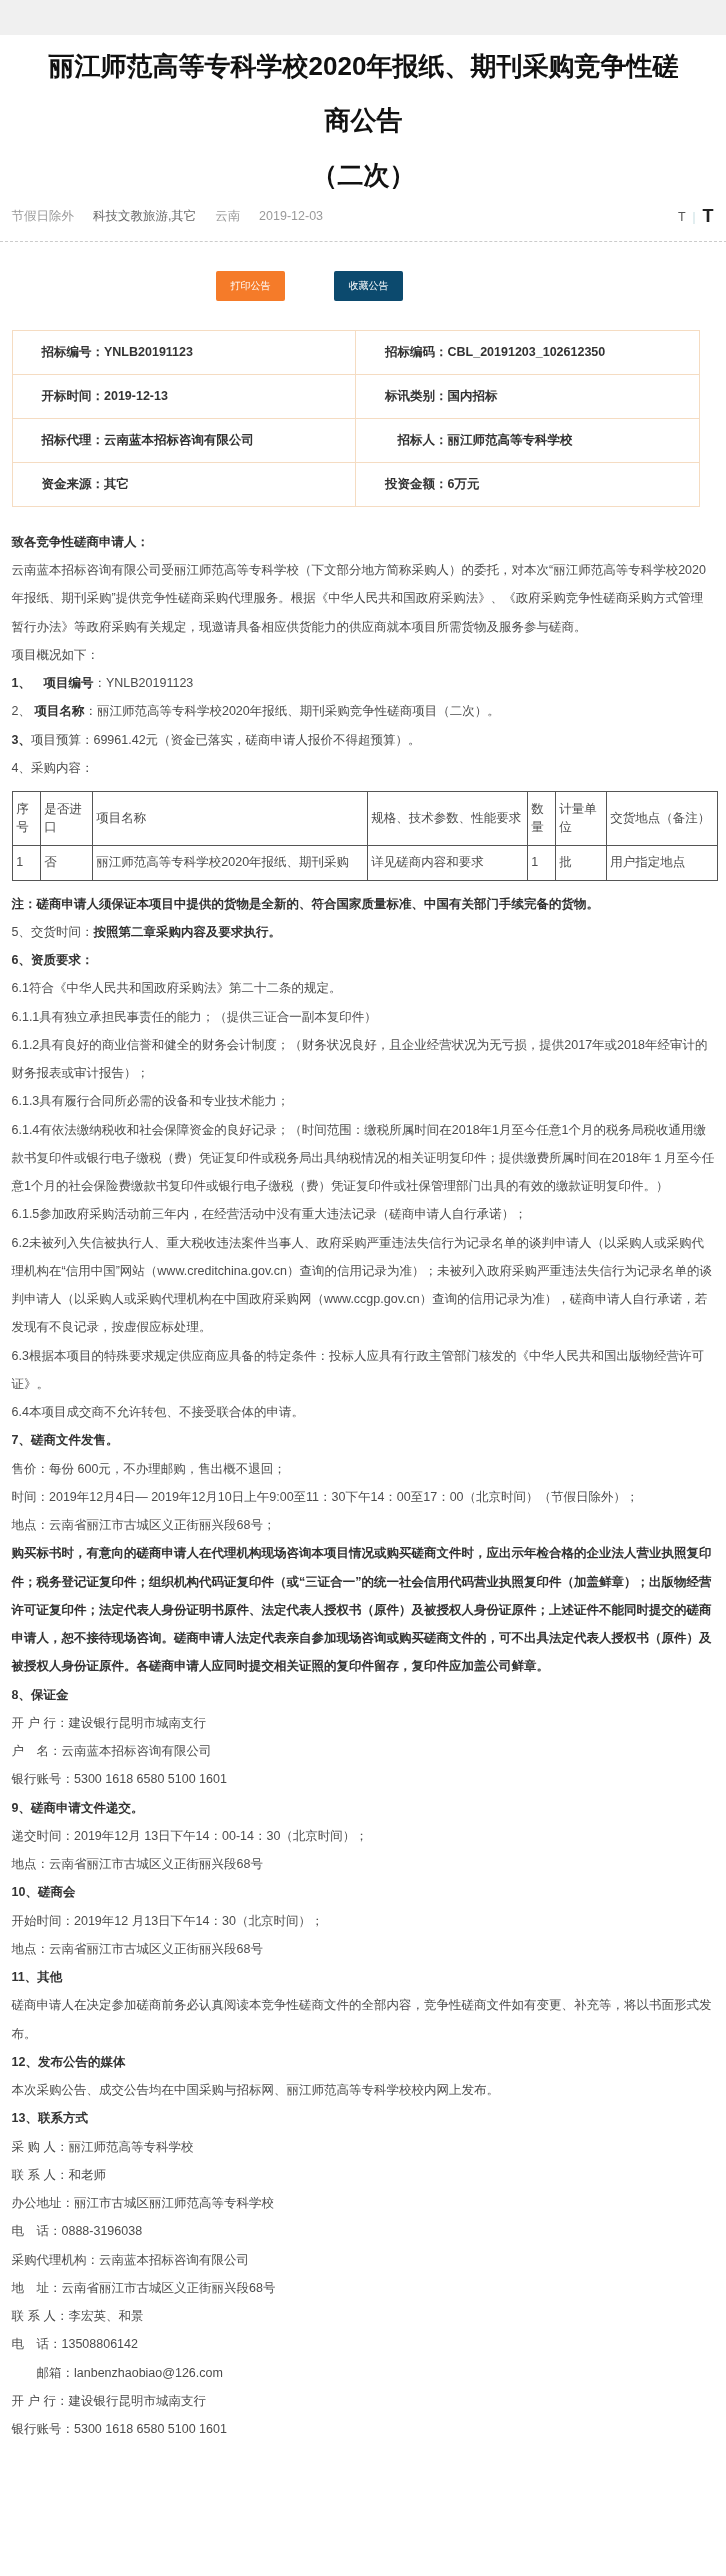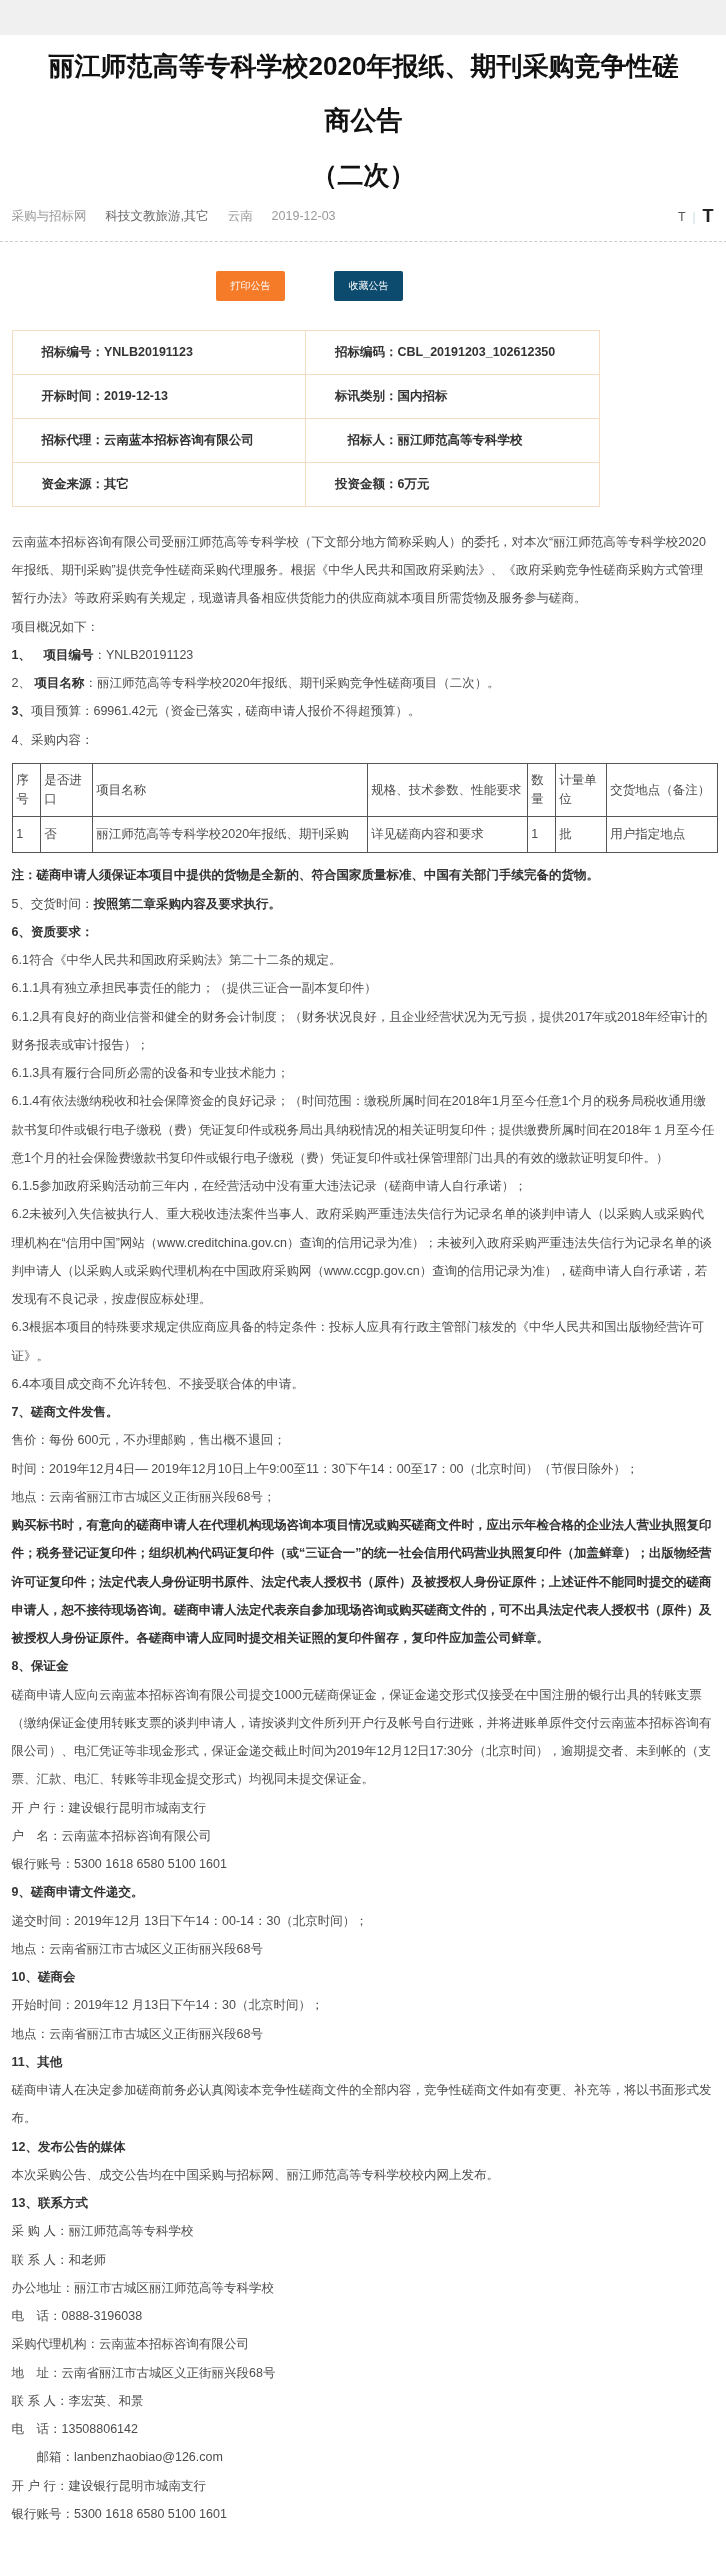--- a/index.html
+++ b/index.html
@@ -24,21 +24,21 @@
   .t-pipe  { color:#cfe3e6; font-size:13.5px; }
   .t-big   { font-size:18px; font-weight:bold; color:#222; cursor:pointer; }
   .sep-dashed { border:0; border-top:1px dashed #ccc; margin:13.5px 0 0; }
   .actions { margin:29px 0 0 216px; display:flex; gap:49px; }
   .btn {
     width:69px; height:30px; display:flex; align-items:center; justify-content:center;
     color:#fff; font-size:10px; border:none; border-radius:1.9px; cursor:pointer; white-space:nowrap;
   }
   .btn-print { background:#f57b29; }
   .btn-fav   { background:#0c4a6e; }
-  .info-table { width:588px; margin:29px 11.5px 0; border-collapse:collapse; table-layout:fixed; }
+  .info-table { width:688px; margin:29px 11.5px 0; border-collapse:collapse; table-layout:fixed; }
   .info-table td {
     border:1px solid #f5dcc2; height:41px; padding-left:29px;
     font-size:12.5px; font-weight:bold; color:#333; width:50%;
   }
   .content { padding:0 11.5px; margin-top:21px; font-size:12.5px; color:#4c4c4c; }
   .content p { margin:0; line-height:2.26; }
   .content p.indent { text-indent:25px; }
   .content .b { font-weight:bold; color:#333; }
   .ptable { border-collapse:collapse; margin:8.7px 0; width:704px; table-layout:fixed;border-radius:13px; }
   .ptable th, .ptable td {
@@ -53,21 +53,21 @@
 
 <div class="topbar"></div>
 
 <h1 class="page-title">
   <span>丽江师范高等专科学校2020年报纸、期刊采购竞争性磋商公告</span><br>
   <span>（二次）</span>
 </h1>
 
 <div class="meta-row">
   <div class="meta-left">
-    <span>采购与招标网</span>
+    <span>节假日除外</span>
     <span class="meta-cat">科技文教旅游,其它</span>
     <span>云南</span>
     <span>2019-12-03</span>
   </div>
   <div class="font-toggles">
     <span class="t-small">T</span>
     <span class="t-pipe">|</span>
     <span class="t-big">T</span>
   </div>
 </div>
@@ -95,20 +95,21 @@
     </tr>
     <tr>
       <td>资金来源：其它</td>
       <td>投资金额：6万元</td>
     </tr>
   </tbody>
 </table>
 
 <div class="content">
   <div id="paras-before">
+      <p><span class="b">致各竞争性磋商申请人：</span></p>
       <p><span>云南蓝本招标咨询有限公司受丽江师范高等专科学校（下文部分地方简称采购人）的委托，对本次“丽江师范高等专科学校2020年报纸、期刊采购”提供竞争性磋商采购代理服务。根据《中华人民共和国政府采购法》、《政府采购竞争性磋商采购方式管理暂行办法》等政府采购有关规定，现邀请具备相应供货能力的供应商就本项目所需货物及服务参与磋商。</span></p>
       <p><span>项目概况如下：</span></p>
       <p><span class="b">1、　项目编号</span><span>：YNLB20191123</span></p>
       <p><span>2、 </span><span class="b">项目名称</span><span>：丽江师范高等专科学校2020年报纸、期刊采购竞争性磋商项目（二次）。</span></p>
       <p><span class="b">3、</span><span>项目预算：69961.42元（资金已落实，磋商申请人报价不得超预算）。</span></p>
       <p><span>4、采购内容：</span></p>
     </div>
 
   <table class="ptable" id="purchase-table">
     <colgroup id="purchase-cols">
@@ -156,21 +157,20 @@
       <p><span>6.1.5参加政府采购活动前三年内，在经营活动中没有重大违法记录（磋商申请人自行承诺）；</span></p>
       <p><span>6.2未被列入失信被执行人、重大税收违法案件当事人、政府采购严重违法失信行为记录名单的谈判申请人（以采购人或采购代理机构在“信用中国”网站（www.creditchina.gov.cn）查询的信用记录为准）；未被列入政府采购严重违法失信行为记录名单的谈判申请人（以采购人或采购代理机构在中国政府采购网（www.ccgp.gov.cn）查询的信用记录为准），磋商申请人自行承诺，若发现有不良记录，按虚假应标处理。</span></p>
       <p><span>6.3根据本项目的特殊要求规定供应商应具备的特定条件：投标人应具有行政主管部门核发的《中华人民共和国出版物经营许可证》。</span></p>
       <p><span>6.4本项目成交商不允许转包、不接受联合体的申请。</span></p>
       <p><span class="b">7、磋商文件发售。</span></p>
       <p><span>售价：每份 600元，不办理邮购，售出概不退回；</span></p>
       <p><span>时间：2019年12月4日— 2019年12月10日上午9:00至11：30下午14：00至17：00（北京时间）（节假日除外）；</span></p>
       <p><span>地点：云南省丽江市古城区义正街丽兴段68号；</span></p>
       <p><span class="b">购买标书时，有意向的磋商申请人在代理机构现场咨询本项目情况或购买磋商文件时，应出示年检合格的企业法人营业执照复印件；税务登记证复印件；组织机构代码证复印件（或“三证合一”的统一社会信用代码营业执照复印件（加盖鲜章）；出版物经营许可证复印件；法定代表人身份证明书原件、法定代表人授权书（原件）及被授权人身份证原件；上述证件不能同时提交的磋商申请人，恕不接待现场咨询。磋商申请人法定代表亲自参加现场咨询或购买磋商文件的，可不出具法定代表人授权书（原件）及被授权人身份证原件。各磋商申请人应同时提交相关证照的复印件留存，复印件应加盖公司鲜章。</span></p>
       <p><span class="b">8、保证金</span></p>
-      <p><span>磋商申请人应向云南蓝本招标咨询有限公司提交1000元磋商保证金，保证金递交形式仅接受在中国注册的银行出具的转账支票（缴纳保证金使用转账支票的谈判申请人，请按谈判文件所列开户行及帐号自行进账，并将进账单原件交付云南蓝本招标咨询有限公司）、电汇凭证等非现金形式，保证金递交截止时间为2019年12月12日17:30分（北京时间），逾期提交者、未到帐的（支票、汇款、电汇、转账等非现金提交形式）均视同未提交保证金。</span></p>
       <p><span>开 户 行：建设银行昆明市城南支行</span></p>
       <p><span>户　名：云南蓝本招标咨询有限公司</span></p>
       <p><span>银行账号：5300 1618 6580 5100 1601</span></p>
       <p><span class="b">9、磋商申请文件递交。</span></p>
       <p><span>递交时间：2019年12月 13日下午14：00-14：30（北京时间）；</span></p>
       <p><span>地点：云南省丽江市古城区义正街丽兴段68号</span></p>
       <p><span class="b">10、磋商会</span></p>
       <p><span>开始时间：2019年12 月13日下午14：30（北京时间）；</span></p>
       <p><span>地点：云南省丽江市古城区义正街丽兴段68号</span></p>
       <p><span class="b">11、其他</span></p>

